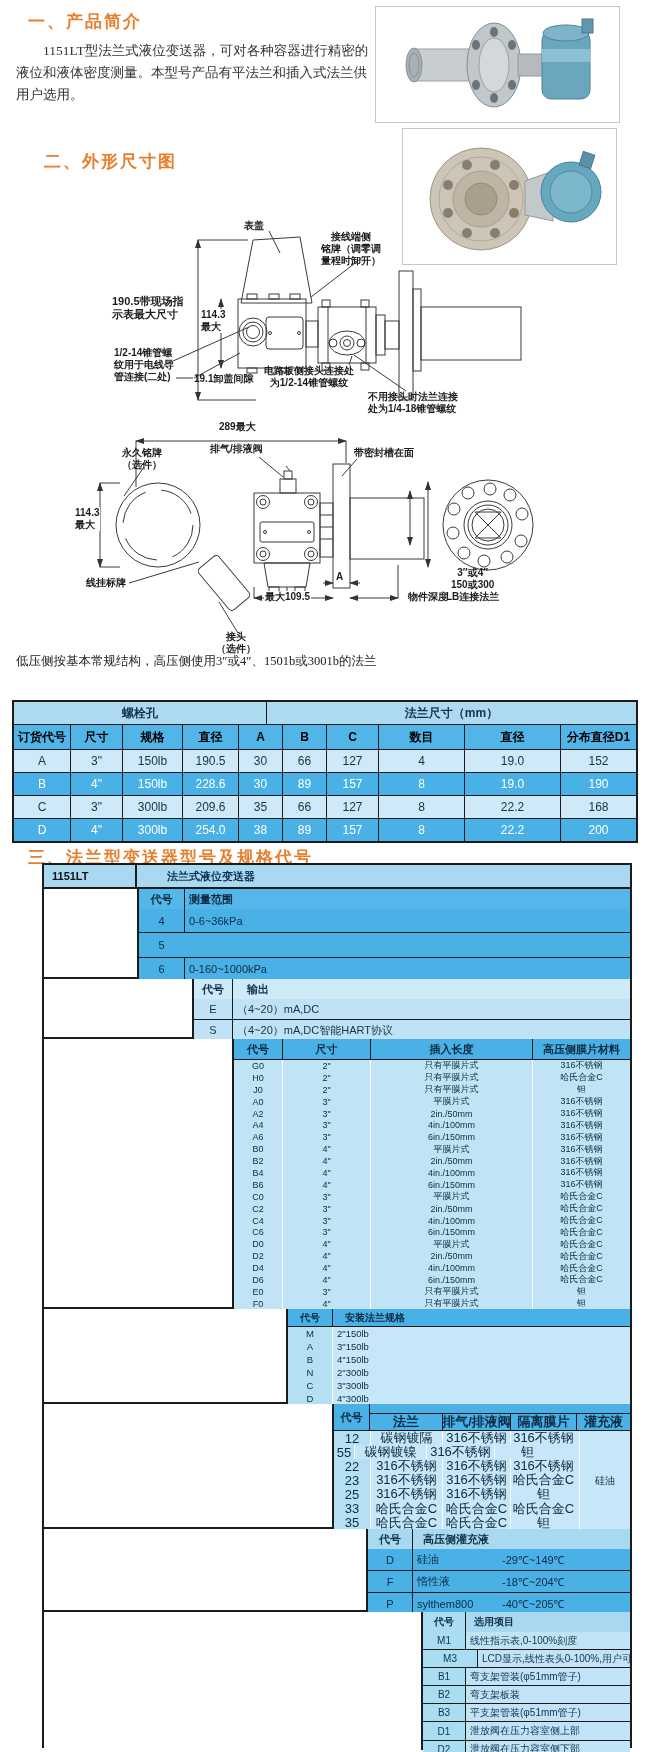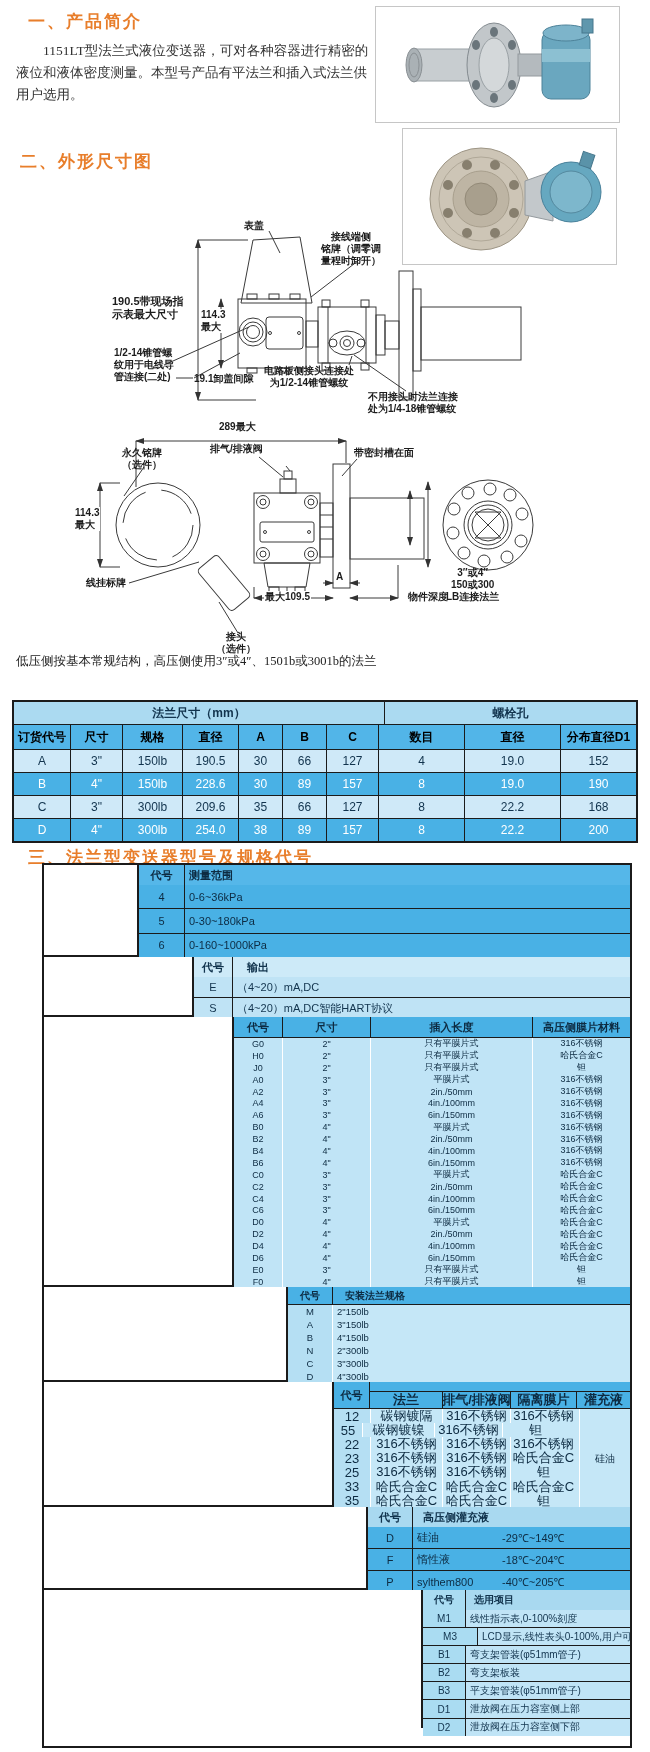--- a/index.html
+++ b/index.html
@@ -121,21 +121,21 @@
       <circle cx="64" cy="104" r="5" fill="#877f6e"></circle>
     <circle cx="92" cy="104" r="5" fill="#877f6e"></circle>
       <circle cx="111" cy="84" r="5" fill="#877f6e"></circle>
     <polygon points="122,52 150,42 150,92 122,86" fill="#c3c8cb" stroke="#949a9e"></polygon>
     <circle cx="168" cy="63" r="30" fill="#66a8c0" stroke="#47809a"></circle>
     <circle cx="168" cy="63" r="21" fill="#7db7cc" stroke="#54899f"></circle>
     <rect x="178" y="24" width="12" height="14" fill="#5a93a9" stroke="#46778c" transform="rotate(18 184 31)"></rect>
   </svg>
 </div>
 
-<div class="abs sec-title" style="left:20px;top:150px">二、外形尺寸图</div>
+<div class="abs sec-title" style="left:44px;top:150px">二、外形尺寸图</div>
 
 <div id="diagram">
   <svg width="650" height="460" viewBox="0 0 650 460">
     <defs>
       <marker id="ar" markerWidth="9" markerHeight="8" refX="8" refY="3" orient="auto-start-reverse">
         <path d="M0,0 L9,3 L0,6 Z" fill="#333"></path>
       </marker>
     </defs>
     <g stroke="#3a3a3a" stroke-width="1" fill="none">
 
@@ -288,22 +288,22 @@
 LB连接法兰</div>
 </div>
 
 <div class="abs note" style="left:16px;top:652px">
   <div>低压侧按基本常规结构，高压侧使用3″或4″、1501b或3001b的法兰</div>
 </div>
 
 <div id="flange-table">
   <div class="ft-h1">
     <div class="trow sep-dark" style="height:22px">
+      <div class="tcell" style="flex:1">螺栓孔</div>
       <div class="tcell" style="width:370px">法兰尺寸（mm）</div>
-      <div class="tcell" style="flex:1">螺栓孔</div>
     </div>
   </div>
   <div class="ft-h2 sep-dark">
       <div class="trow">
         <div class="tcell" style="width: 56px;">订货代号</div>
         <div class="tcell" style="width: 52px;">尺寸</div>
         <div class="tcell" style="width: 60px;">规格</div>
         <div class="tcell" style="width: 56px;">直径</div>
         <div class="tcell" style="width: 44px;">A</div>
         <div class="tcell" style="width: 44px;">B</div>
@@ -362,36 +362,39 @@
         <div class="tcell" style="width: 96px;">22.2</div>
         <div class="tcell" style="flex: 1 1 0%;">200</div>
       </div>
     </div>
 </div>
 
 <div class="abs sec-title" style="left:28px;top:846px">三、法兰型变送器型号及规格代号</div>
 
 <div id="model-table">
 
+  <div class="lvl l0">
+    <div class="mcell">1151LT</div>
+    <div class="mdesc">法兰式液位变送器</div>
+  </div>
 
   <div class="lvl" style="height:90px">
     <div class="sp" style="width:93px"></div>
     <div class="ct l1 rows-lined sep-dark">
       <div class="trow thead" style="height:20px">
         <div class="tcell" style="width:45px">代号</div>
         <div class="tcell lft" style="flex:1">测量范围</div>
       </div>
       <div class="rows-lined sep-dark">
           <div class="trow">
             <div class="tcell" style="width: 45px;">4</div>
             <div class="tcell lft" style="flex: 1 1 0%;">0-6~36kPa</div>
           </div>
           <div class="trow">
             <div class="tcell" style="width: 45px;">5</div>
-            <div class="tcell lft" style="flex: 1 1 0%;">0-30~180kPa</div>
           </div>
           <div class="trow">
             <div class="tcell" style="width: 45px;">6</div>
             <div class="tcell lft" style="flex: 1 1 0%;">0-160~1000kPa</div>
           </div>
         </div>
     </div>
   </div>
 
   <div class="lvl" style="height:60px">
@@ -613,21 +616,21 @@
       </div>
       <div class="l5bodywrap" style="border-top:1px solid #1b1b1b">
         <div class="l5rows sep-white">
             <div class="trow">
               <div class="tcell" style="width: 36px;">12</div>
               <div class="tcell" style="width: 72px;">碳钢镀隔</div>
               <div class="tcell" style="width: 68px;">316不锈钢</div>
               <div class="tcell" style="width: 66px;">316不锈钢</div>
             </div>
             <div class="trow">
-              <div class="tcell" style="width: 28px;">55</div>
+              <div class="tcell" style="width: 20px;">55</div>
               <div class="tcell" style="width: 72px;">碳钢镀镍</div>
               <div class="tcell" style="width: 68px;">316不锈钢</div>
               <div class="tcell" style="width: 66px;">钽</div>
             </div>
             <div class="trow">
               <div class="tcell" style="width: 36px;">22</div>
               <div class="tcell" style="width: 72px;">316不锈钢</div>
               <div class="tcell" style="width: 68px;">316不锈钢</div>
               <div class="tcell" style="width: 66px;">316不锈钢</div>
             </div>

